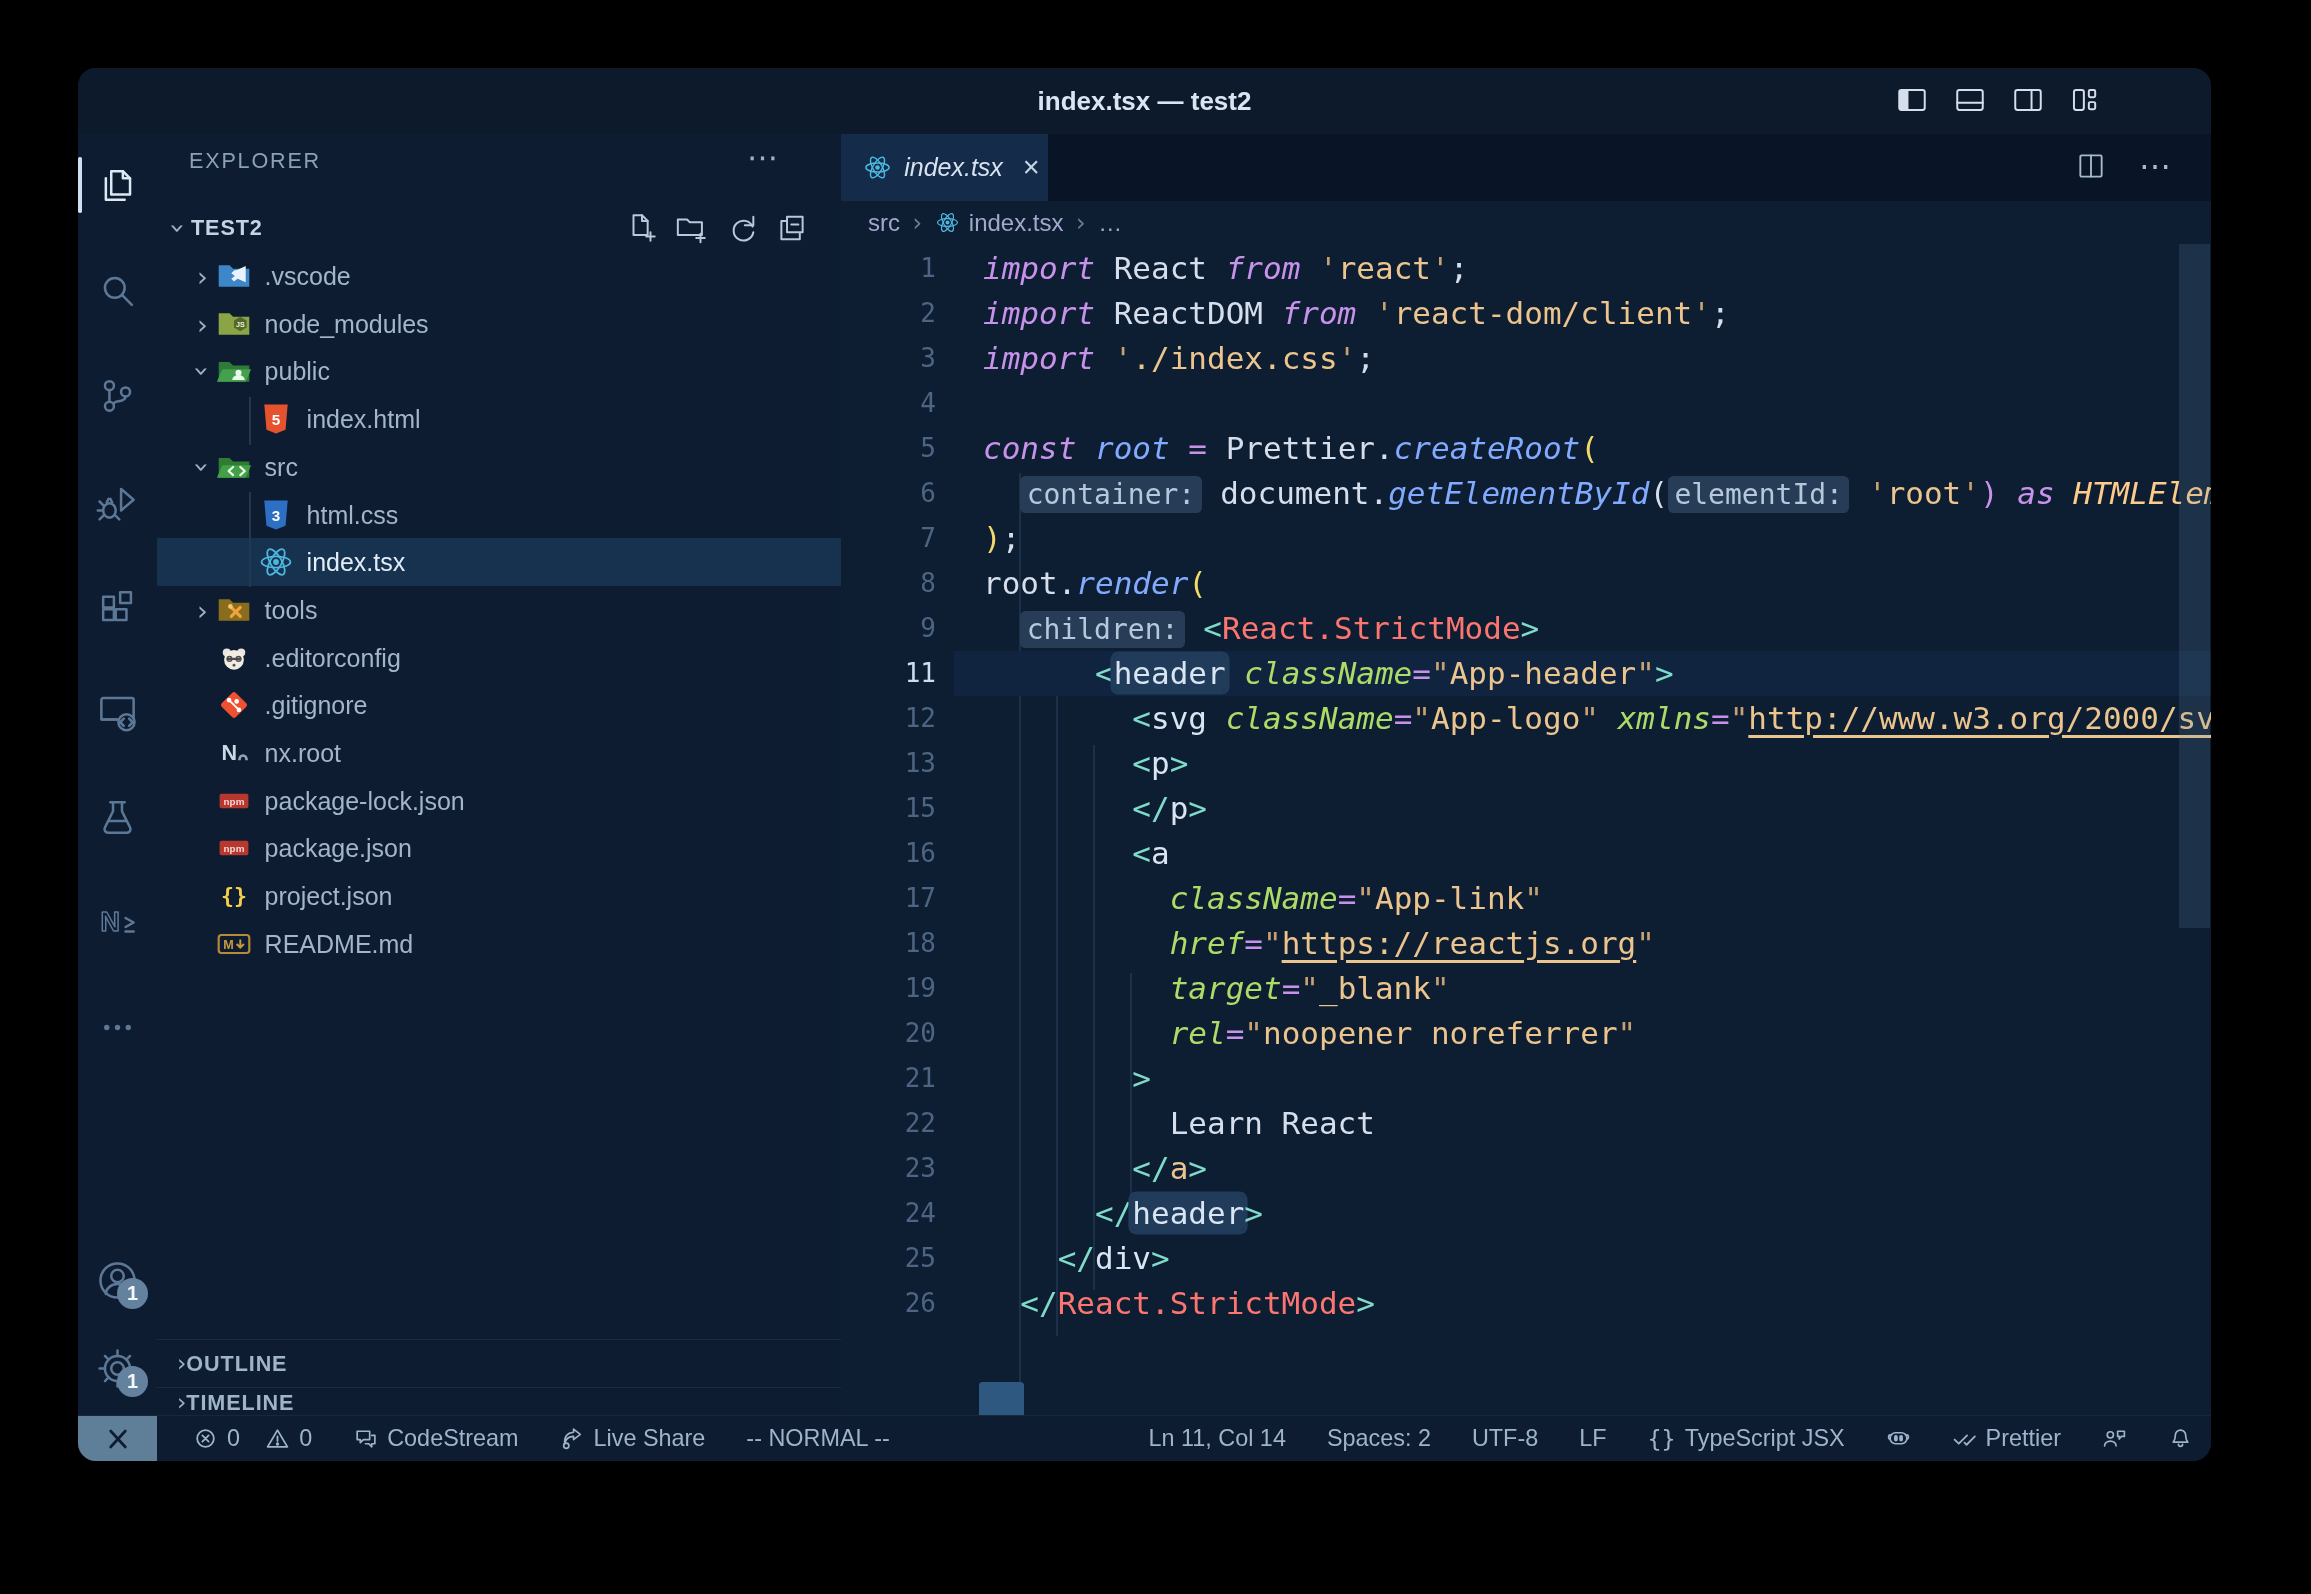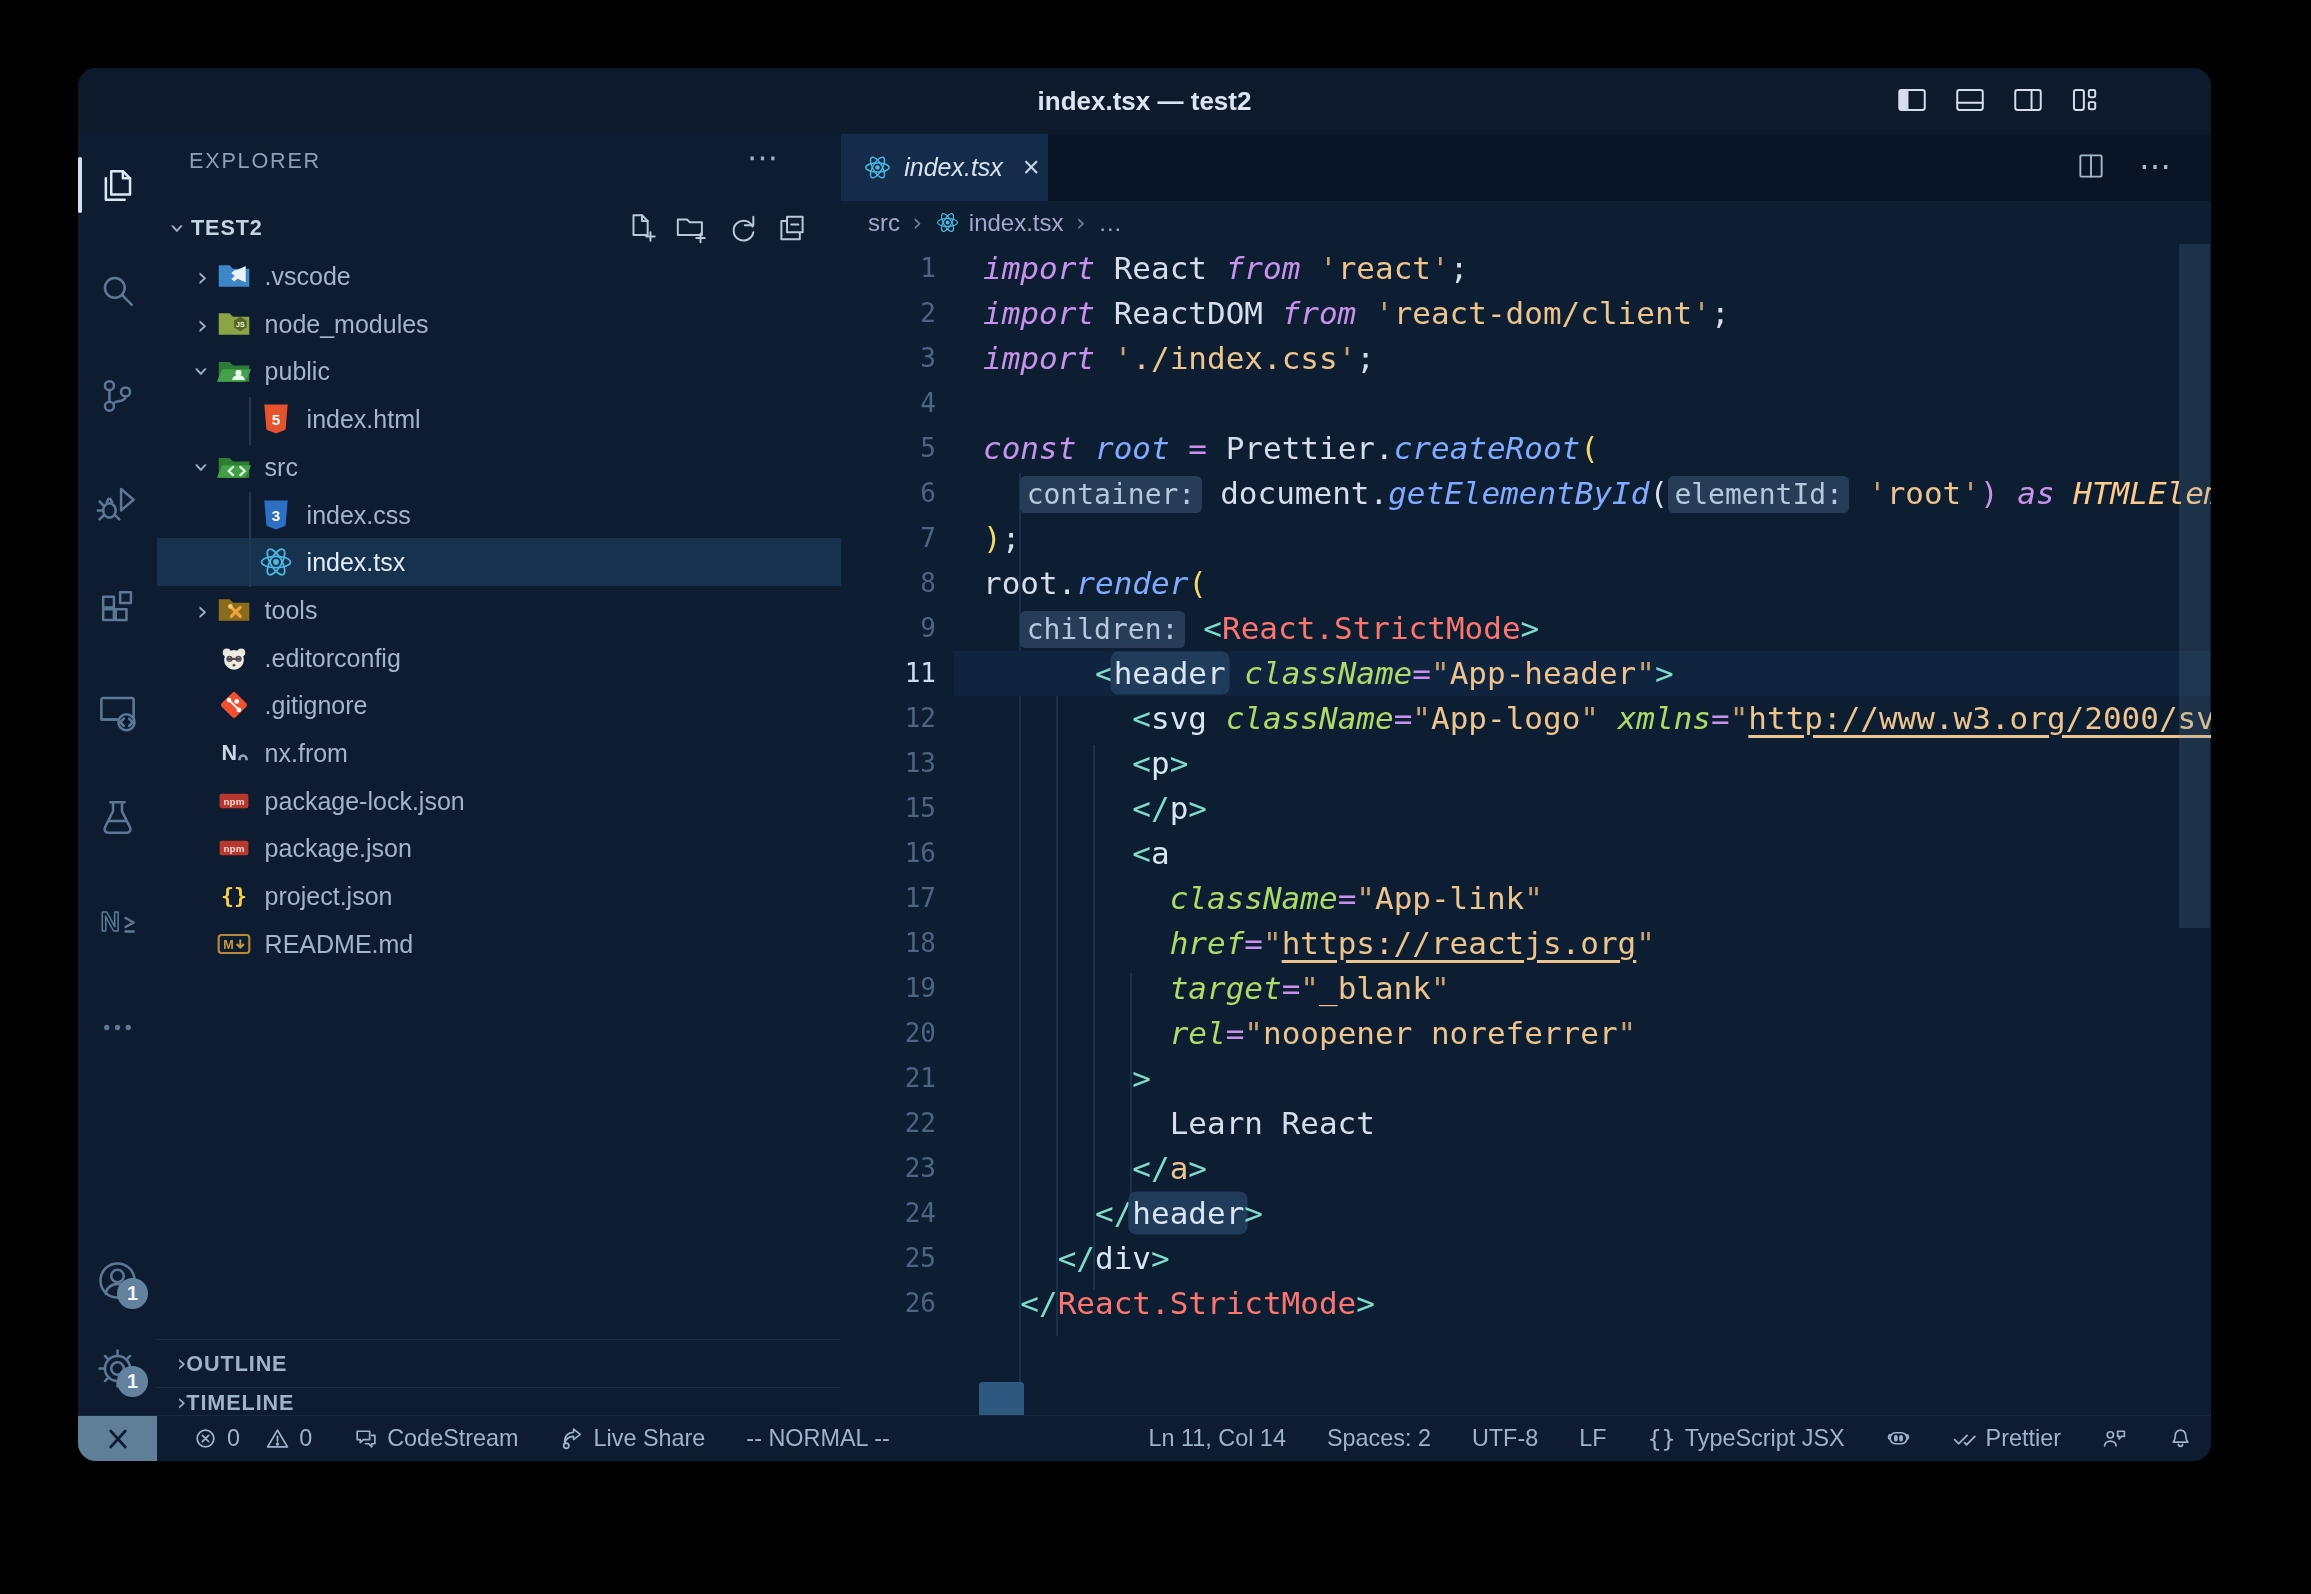--- a/index.html
+++ b/index.html
@@ -378,21 +378,21 @@
         </div>
         <div class="row" style="top: 239px;">
           <span style="display:inline-block;width:74px"></span>
           <span class="twisty"></span>
           <span class="ficon">
             <svg viewBox="0 0 40 40" fill="none" stroke="none">
               <path d="M7 4h26l-2.4 28L20 36 9.4 32z" fill="#2d6fc2"></path>
               <text x="20" y="27" font-size="17" font-weight="bold" fill="#fff" text-anchor="middle" font-family="Liberation Sans">3</text>
             </svg>
           </span>
-          <span class="label">index.css</span>
+          <span class="label">html.css</span>
         </div>
         <div class="row selected" style="top: 286px;">
           <span style="display:inline-block;width:74px"></span>
           <span class="twisty"></span>
           <span class="ficon">
             <svg viewBox="0 0 40 40" fill="none">
               <g stroke="#4cb8e0" stroke-width="2">
                 <ellipse cx="20" cy="20" rx="16" ry="6.3"></ellipse>
                 <ellipse cx="20" cy="20" rx="16" ry="6.3" transform="rotate(60 20 20)"></ellipse>
                 <ellipse cx="20" cy="20" rx="16" ry="6.3" transform="rotate(120 20 20)"></ellipse>
@@ -446,21 +446,21 @@
         </div>
         <div class="row" style="top: 477px;">
           <span style="display:inline-block;width:32px"></span>
           <span class="twisty"></span>
           <span class="ficon">
             <svg viewBox="0 0 40 40" fill="none" stroke="none">
               <text x="6" y="28" font-size="24" font-weight="bold" fill="#ccd8e4" font-family="Liberation Sans">N</text>
               <path d="M26 28c0-7 8-7 8 0" stroke="#8fa5bb" stroke-width="3" fill="none"></path>
             </svg>
           </span>
-          <span class="label">nx.from</span>
+          <span class="label">nx.root</span>
         </div>
         <div class="row" style="top: 525px;">
           <span style="display:inline-block;width:32px"></span>
           <span class="twisty"></span>
           <span class="ficon">
             <svg viewBox="0 0 40 40" fill="none" stroke="none">
               <rect x="4" y="12" width="32" height="16" rx="2" fill="#b8372f"></rect>
               <text x="20" y="24.5" font-size="11" font-weight="bold" fill="#f3d9d5" text-anchor="middle" font-family="Liberation Sans">npm</text>
             </svg>
           </span>

